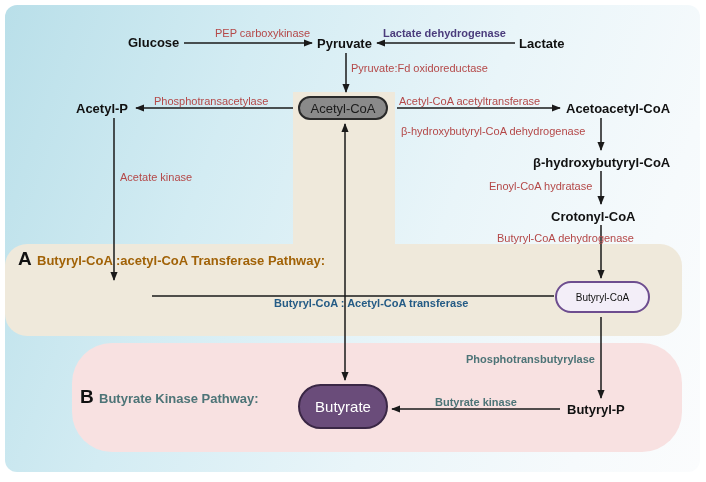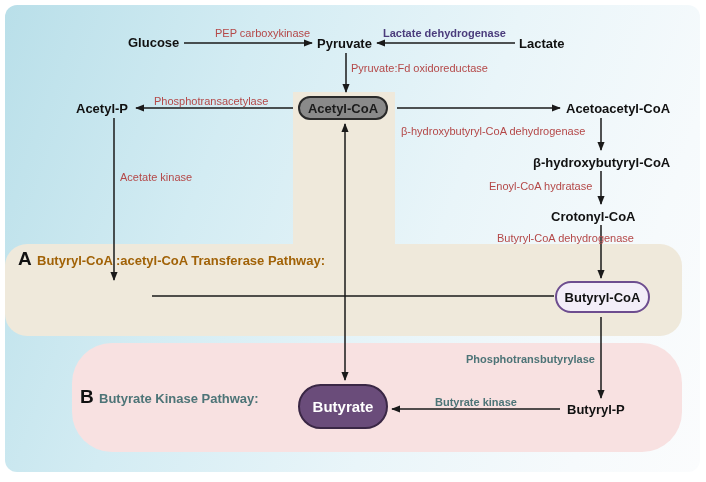--- a/index.html
+++ b/index.html
@@ -12,24 +12,24 @@
   .band-b { position:absolute; left:72px; top:343px; width:610px; height:109px; border-radius:40px; background:#f8e1e1; }
   .txt { position:absolute; white-space:nowrap; }
   .met { font-weight:bold; color:#111; font-size:13px; }
   .enz { color:#b44848; font-size:11px; }
   .enz-purple { color:#4b3c7c; font-size:11px; font-weight:bold; }
   .enz-blue { color:#245b85; font-size:11px; font-weight:bold; }
   .enz-teal { color:#4d7477; font-size:11px; font-weight:bold; }
   .pathA { color:#a16207; font-weight:bold; font-size:13px; }
   .pathB { color:#4d7477; font-weight:bold; font-size:13px; }
   .letter { color:#111; font-weight:bold; font-size:19px; }
-  .node { position:absolute; display:flex; align-items:center; justify-content:center; font-weight:bold; box-sizing:border-box; border-radius:20px; }
+  .node { position:absolute; display:flex; align-items:center; justify-content:center; font-weight:normal; box-sizing:border-box; border-radius:20px; }
   .node-acetylcoa { left:298px; top:96px; width:90px; height:24px; background:#8a8a8a; border:2px solid #2a2a2a; color:#1b1b1b; font-size:13px; }
   .node-acetate { left:76px; top:284px; width:71px; height:28px; background:#d05050; border:2px solid #5a1a1a; color:#2a0c0c; font-size:13px; }
-  .node-butyrylcoa { left:555px; top:281px; width:95px; height:32px; background:#f3eef8; border:2px solid #6d4d8f; color:#111; font-size:13px; }
+  .node-butyrylcoa { left:555px; top:281px; width:95px; height:32px; background:#f3eef8; border:2px solid #6d4d8f; color:#111; font-size:10px; }
   .node-butyrate { left:298px; top:384px; width:90px; height:45px; background:#6a4c7a; border:2px solid #3a2745; color:#fff; font-size:15px; border-radius:24px; }
   svg.arrows { position:absolute; left:0; top:0; }
 </style>
 </head>
 <body>
 
 <div id="canvas">
   <div class="panel"></div>
   <div class="beige-col"></div>
   <div class="band-a"></div>
@@ -79,24 +79,26 @@
   <span class="txt met" style="left:567px; top:402px;">Butyryl-P</span>
 
   <div class="node node-acetylcoa">Acetyl-CoA</div>
   <div class="node node-butyrylcoa">Butyryl-CoA</div>
   <div class="node node-butyrate">Butyrate</div>
 
   <span class="txt enz" style="left:199px; top:27px;padding-left:16px;">PEP carboxykinase</span>
   <span class="txt enz-purple" style="left:383px; top:27px;">Lactate dehydrogenase</span>
   <span class="txt enz" style="left:351px; top:62px;">Pyruvate:Fd oxidoreductase</span>
   <span class="txt enz" style="left:154px; top:95px;">Phosphotransacetylase</span>
+  <span class="txt enz" style="left:399px; top:95px;">Acetyl-CoA acetyltransferase</span>
   <span class="txt enz" style="left:401px; top:125px;">β-hydroxybutyryl-CoA dehydrogenase</span>
   <span class="txt enz" style="left:120px; top:171px;">Acetate kinase</span>
   <span class="txt enz" style="left:489px; top:180px;">Enoyl-CoA hydratase</span>
   <span class="txt enz" style="left:453px; top:232px;margin-left:44px;">Butyryl-CoA dehydrogenase</span>
+  <span class="txt enz-blue" style="left:274px; top:297px;">Butyryl-CoA : Acetyl-CoA transferase</span>
   <span class="txt enz-teal" style="left:466px; top:353px;">Phosphotransbutyrylase</span>
   <span class="txt enz-teal" style="left:435px; top:396px;">Butyrate kinase</span>
 
   <span class="txt letter" style="left:18px; top:248px;">A</span>
   <span class="txt pathA" style="left:37px; top:253px;">Butyryl-CoA :acetyl-CoA Transferase Pathway:</span>
   <span class="txt letter" style="left:80px; top:386px;">B</span>
   <span class="txt pathB" style="left:99px; top:391px;">Butyrate Kinase Pathway:</span>
 </div>
 
 </body></html>

